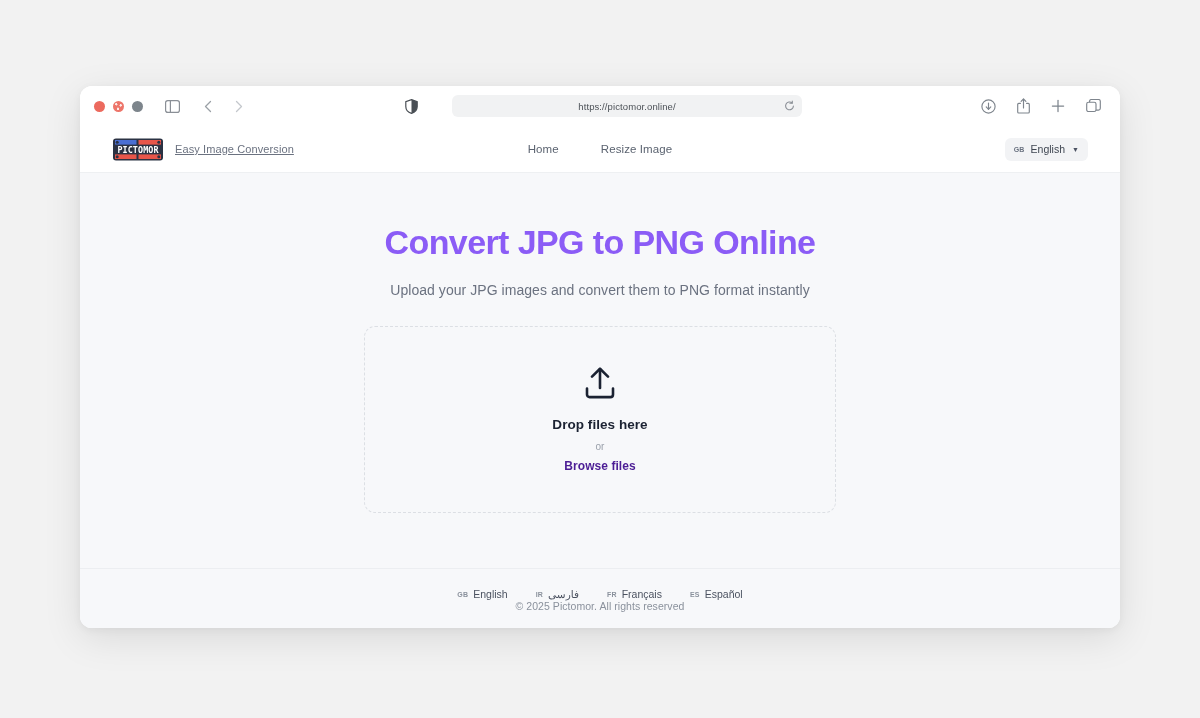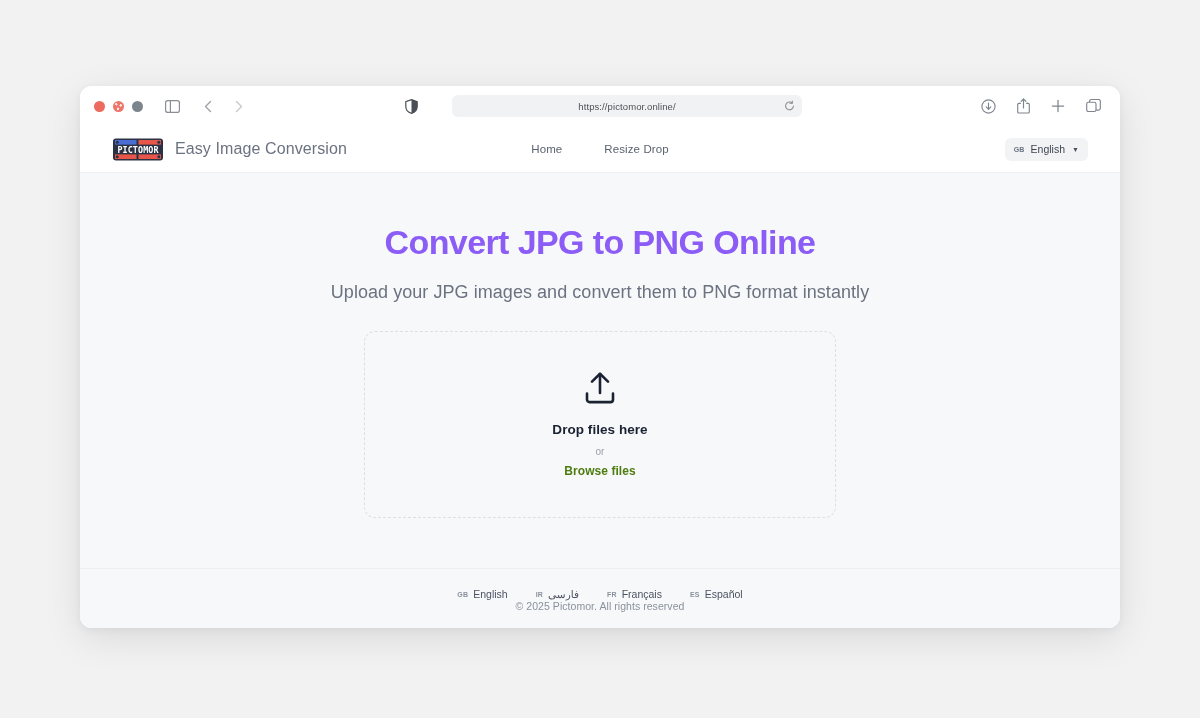--- a/index.html
+++ b/index.html
@@ -141,23 +141,24 @@
     align-items: center;
     gap: 11px;
   }
   .logo {
     width: 52px;
     height: 25px;
     position: relative;
     flex: 0 0 auto;
   }
   .brand-tagline {
-    font-size: 16px;
+    font-size: 11px;
     color: #6b7280;
     letter-spacing: .1px;
+    text-decoration: underline;
   }
 
   .site-nav {
     position: absolute;
     left: 50%;
     transform: translateX(-50%);
     display: flex;
     align-items: center;
     gap: 42px;
   }
@@ -207,21 +208,21 @@
   .hero-title {
     margin: 0;
     font-size: 34px;
     font-weight: 700;
     color: #8b5cf6;
     letter-spacing: -0.6px;
     text-align: center;
   }
   .hero-sub {
     margin: 20px 0 0 0;
-    font-size: 18px;
+    font-size: 14px;
     color: #6b7280;
     text-align: center;
     letter-spacing: .05px;
   }
 
   .dropzone {
     margin-top: 28px;
     width: 470px;
     height: 185px;
     border: 1.6px dashed #dcdfe4;
@@ -242,21 +243,21 @@
   }
   .dz-or {
     margin-top: 9px;
     font-size: 10px;
     color: #9aa1ab;
   }
   .dz-browse {
     margin-top: 7px;
     font-size: 12px;
     font-weight: 600;
-    color: #4d7c0f;
+    color: #4c1d95;
     text-decoration: none;
     letter-spacing: .05px;
   }
 
   
   .site-footer {
     flex: 0 0 auto;
     border-top: 1px solid #eceef1;
     padding: 19px 0 16px;
     display: flex;
@@ -385,21 +386,21 @@
             <circle cx="5.2" cy="19.7" r="1.5" fill="#2b3243"></circle>
             <circle cx="46.8" cy="19.7" r="1.5" fill="#2b3243"></circle>
             <text x="26" y="15.6" font-family="'DejaVu Sans Mono', monospace" font-size="8.4" font-weight="700" fill="#ffffff" text-anchor="middle" letter-spacing="0.1">PICTOMOR</text>
           </svg>
         </span>
         <span class="brand-tagline">Easy Image Conversion</span>
       </div>
 
       <nav class="site-nav">
         <a class="nav-link" href="#">Home</a>
-        <a class="nav-link" href="#">Resize Drop</a>
+        <a class="nav-link" href="#">Resize Image</a>
       </nav>
 
       <div class="lang-select">
         <span class="flag-badge">GB</span>
         <span class="lang-name">English</span>
         <span class="caret">▼</span>
       </div>
     </div>
 
     <div class="main">

